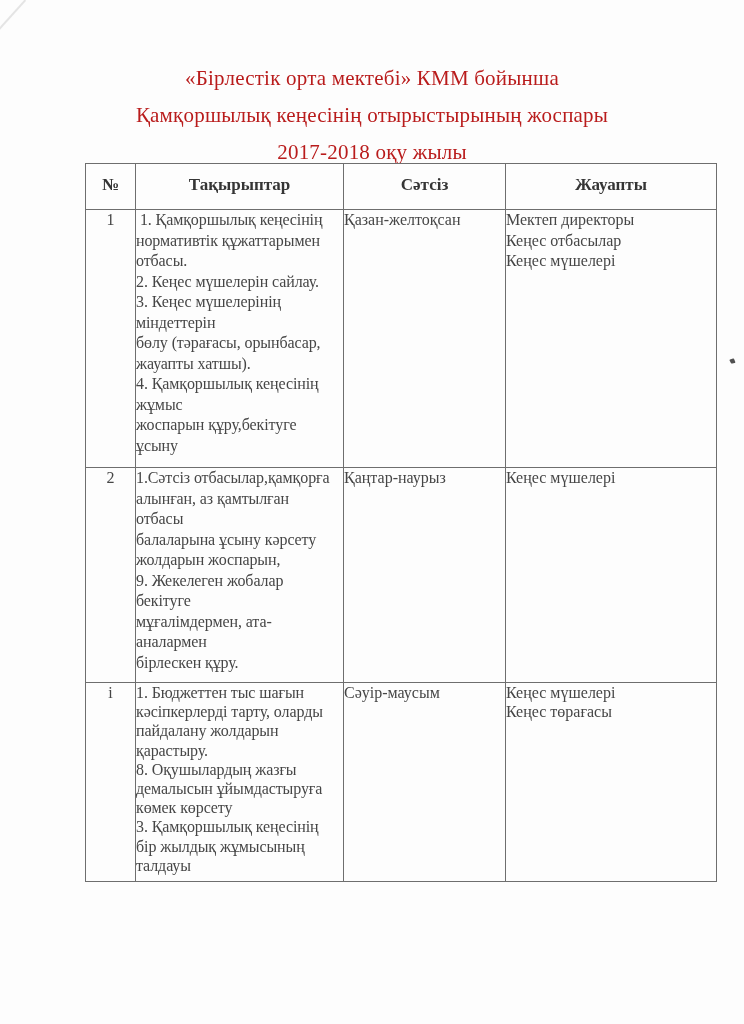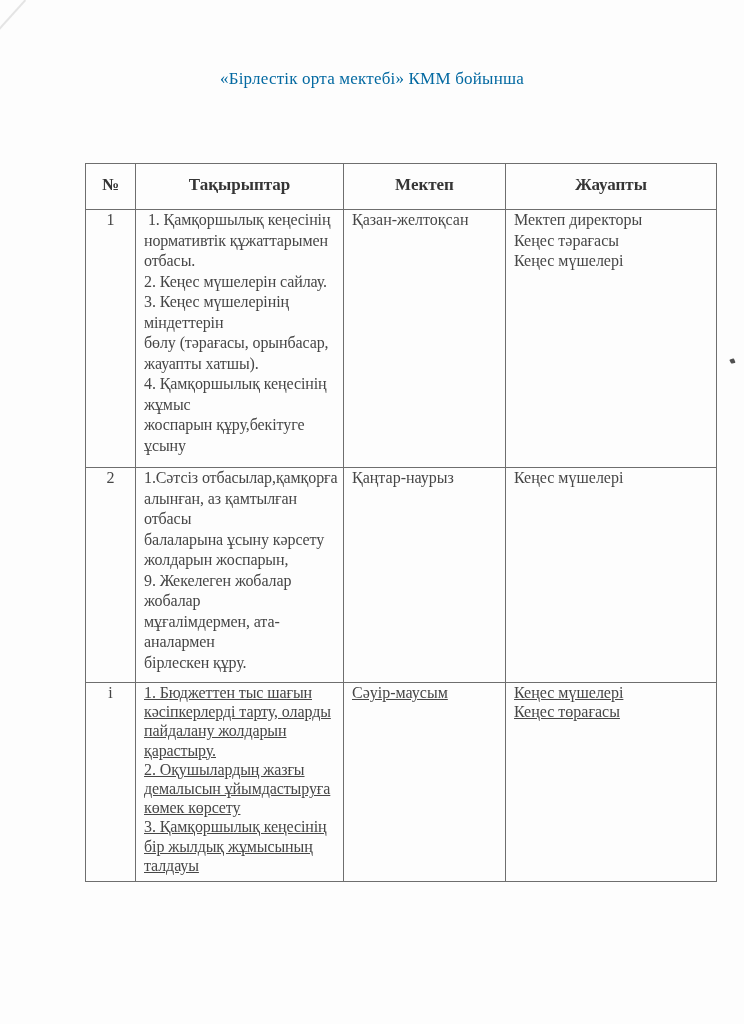--- a/index.html
+++ b/index.html
@@ -40,24 +40,24 @@
     opacity: 0.85;
   }
   .title-block {
     position: absolute;
     top: 60px;
     left: 0;
     width: 744px;
     text-align: center;
   }
   .title-line {
-    font-size: 17px;
+    font-size: 21px;
     line-height: 37px;
     letter-spacing: 0.2px;
-    color: #0369a1;
+    color: #b91c1c;
     white-space: pre;
   }
   table.plan-table {
     position: absolute;
     left: 85px;
     top: 163px;
     width: 631px;
     border-collapse: collapse;
     table-layout: fixed;
   }
@@ -89,48 +89,49 @@
     padding-top: 7px;
     line-height: 20.5px;
   }
   .cell-topics { padding: 7px 2px 0 7px; }
   .cell-time   { padding: 7px 2px 0 9px; }
   .cell-resp   { padding: 7px 2px 0 9px; }
   .line {
     white-space: pre;
     line-height: 20.5px;
     letter-spacing: -0.1px;
-    margin-left: 8px;
   }
   .cell-time .line, .cell-resp .line { letter-spacing: 0; }
-  .row-3 .line { line-height: 19.2px; text-decoration: underline; }
+  .row-3 .line { line-height: 19.2px; }
 </style>
 </head>
 <body>
 
 <div class="page">
 
   <div class="scan-edge"></div>
 
   <div class="title-block">
     <div class="title-line">«Бірлестік орта мектебі» КММ бойынша</div>
+    <div class="title-line">Қамқоршылық кеңесінің отырыстырының жоспары</div>
+    <div class="title-line">2017-2018 оқу жылы</div>
   </div>
 
   <table class="plan-table">
     <colgroup>
       <col style="width:50px">
       <col style="width:208px">
       <col style="width:162px">
       <col style="width:211px">
     </colgroup>
     <thead>
       <tr>
         <th>№</th>
         <th>Тақырыптар</th>
-        <th>Мектеп</th>
+        <th>Сәтсіз</th>
         <th>Жауапты</th>
       </tr>
     </thead>
     <tbody id="table-body">
   <tr class="body-row row-1">
     <td class="cell-num">1</td>
     <td class="cell-topics">
             <div class="line"> 1. Қамқоршылық кеңесінің</div>
             <div class="line">нормативтік құжаттарымен</div>
             <div class="line">отбасы.</div>
@@ -142,55 +143,55 @@
             <div class="line">4. Қамқоршылық кеңесінің</div>
             <div class="line">жұмыс</div>
             <div class="line">жоспарын құру,бекітуге</div>
             <div class="line">ұсыну</div>
           </td>
     <td class="cell-time">
             <div class="line">Қазан-желтоқсан</div>
           </td>
     <td class="cell-resp">
             <div class="line">Мектеп директоры</div>
-            <div class="line">Кеңес тәрағасы</div>
+            <div class="line">Кеңес отбасылар</div>
             <div class="line">Кеңес мүшелері</div>
           </td>
   </tr>
 
   <tr class="body-row row-2">
     <td class="cell-num">2</td>
     <td class="cell-topics">
             <div class="line">1.Сәтсіз отбасылар,қамқорға</div>
             <div class="line">алынған, аз қамтылған</div>
             <div class="line">отбасы</div>
             <div class="line">балаларына ұсыну кәрсету</div>
             <div class="line">жолдарын жоспарын,</div>
             <div class="line">9. Жекелеген жобалар</div>
-            <div class="line">жобалар</div>
+            <div class="line">бекітуге</div>
             <div class="line">мұғалімдермен, ата-</div>
             <div class="line">аналармен</div>
             <div class="line">бірлескен құру.</div>
           </td>
     <td class="cell-time">
             <div class="line">Қаңтар-наурыз</div>
           </td>
     <td class="cell-resp">
             <div class="line">Кеңес мүшелері</div>
           </td>
   </tr>
 
   <tr class="body-row row-3">
     <td class="cell-num">і</td>
     <td class="cell-topics">
             <div class="line">1. Бюджеттен тыс шағын</div>
             <div class="line">кәсіпкерлерді тарту, оларды</div>
             <div class="line">пайдалану жолдарын</div>
             <div class="line">қарастыру.</div>
-            <div class="line">2. Оқушылардың жазғы</div>
+            <div class="line">8. Оқушылардың жазғы</div>
             <div class="line">демалысын ұйымдастыруға</div>
             <div class="line">көмек көрсету</div>
             <div class="line">3. Қамқоршылық кеңесінің</div>
             <div class="line">бір жылдық жұмысының</div>
             <div class="line">талдауы</div>
           </td>
     <td class="cell-time">
             <div class="line">Сәуір-маусым</div>
           </td>
     <td class="cell-resp">

